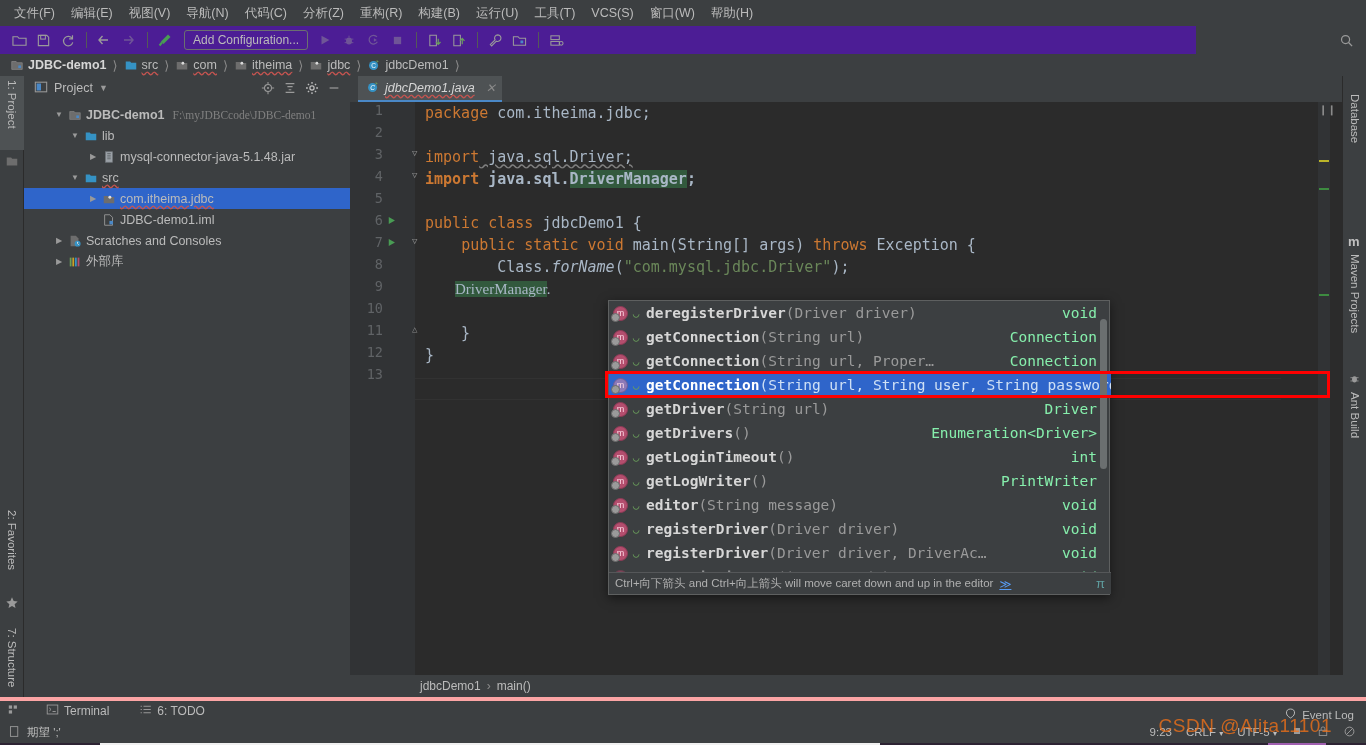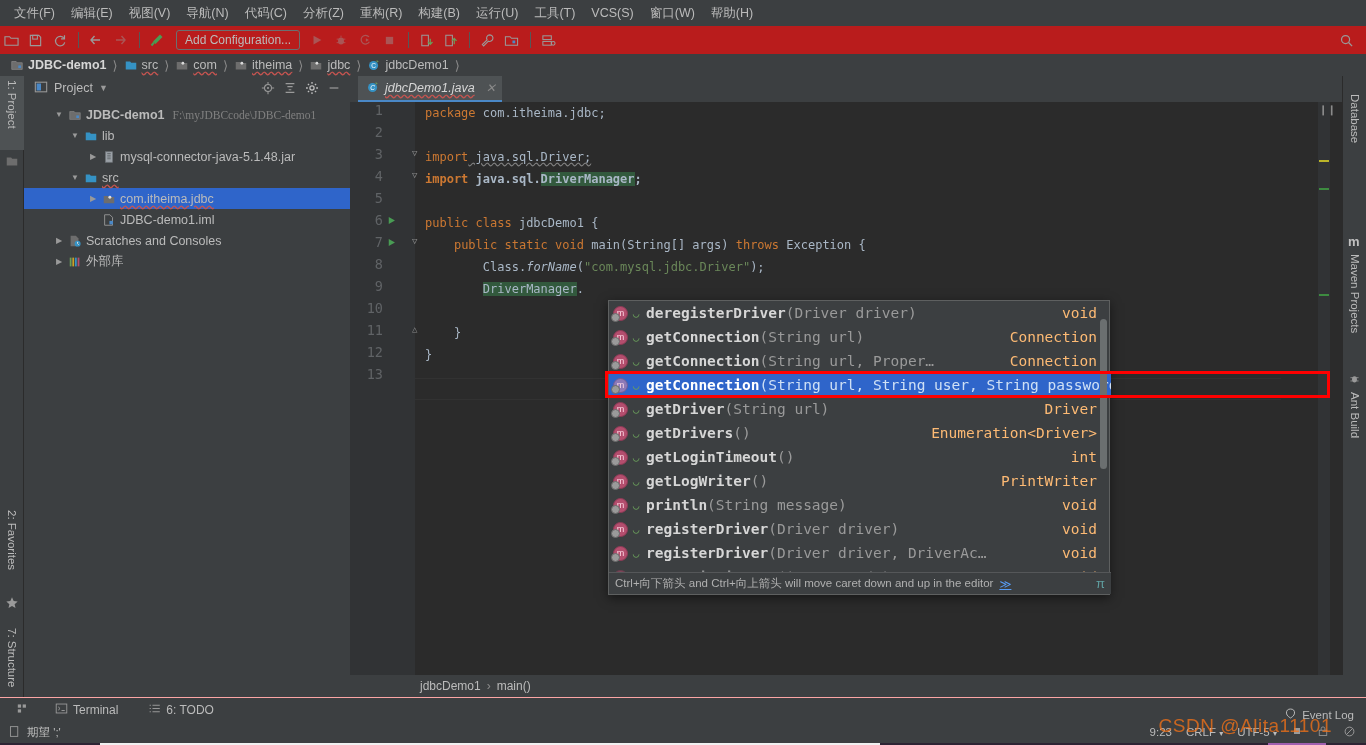--- a/index.html
+++ b/index.html
@@ -6,22 +6,22 @@
   html,body{ width:1366px; height:745px; overflow:hidden; background:#3c3f41;
     font-family:"Liberation Sans", sans-serif; -webkit-font-smoothing:antialiased; }
   body{ position:relative; color:#bbbbbb; font-size:12px; }
 
   
   #menubar{ position:absolute; left:0; top:0; width:1366px; height:26px; background:#3c3f41;
     display:flex; align-items:center; padding-left:6px; }
   #menubar .mi{ padding:3px 8px; font-size:12.5px; color:#bbbbbb; white-space:nowrap; }
 
   
-  #toolbar{ position:absolute; left:0; top:26px; width:1366px; height:28px; background:#b91c1c;
-    display:flex; align-items:center; }
+  #toolbar{ position:absolute; left:0; top:26px; width:1196px; height:28px; background:#4c1d95;
+    display:flex; align-items:center; padding-left:8px; }
   .tb{ width:22px; height:22px; display:flex; align-items:center; justify-content:center;
     margin-right:2px; border-radius:3px; color:#9a9a9a; }
   .tb.dim{ opacity:.45; }
   .tbsep{ width:1px; height:16px; background:#555859; margin:0 6px; }
   #runconfig{ height:20px; border:1px solid #6b6f70; border-radius:3px; padding:0 8px;
     display:flex; align-items:center; font-size:12px; color:#bbb; margin:0 6px; background:transparent; }
   #searchEverywhere{ position:absolute; right:10px; top:30px; width:20px; height:20px;
     display:flex; align-items:center; justify-content:center; color:#9a9a9a; }
 
   
@@ -65,21 +65,21 @@
   #tab1 .x{ margin-left:6px; color:#8a8a8a; font-size:12px; }
 
   #editor{ position:absolute; left:350px; top:102px; width:996px; height:573px; background:#2b2b2b; }
   #gutter{ position:absolute; left:0; top:0; width:65px; height:573px; background:#313335; }
   .lnum{ position:absolute; right:32px; font-size:13.5px; color:#606366;
     font-family:"DejaVu Sans Mono", monospace; }
   .rmark{ position:absolute; left:36px; width:11px; height:11px; }
   .fold{ position:absolute; left:62px; color:#888; font-size:9px;
     font-family:"DejaVu Sans Mono", monospace; }
   #codearea{ position:absolute; left:65px; top:0; width:931px; height:573px;
-    font-family:"DejaVu Sans Mono", monospace; font-size:12px; }
+    font-family:"DejaVu Sans Mono", monospace; font-size:15px; }
   .cl{ position:absolute; left:10px; white-space:pre; line-height:22px; }
   .kw{ color:#cc7832; } .str{ color:#6a8759; }
   .plain{ color:#a9b7c6; } .stat{ color:#a9b7c6; font-style:italic; } .hl{ background:#32593d; }
   #caretline{ position:absolute; left:0; top:276px; width:931px; height:22px;
     border-top:1px solid #323232; border-bottom:1px solid #323232; }
 
   
   #stripe{ position:absolute; left:1318px; top:102px; width:12px; height:573px; background:#313335; }
   .sm{ position:absolute; left:1px; width:10px; height:2px; }
 
@@ -96,21 +96,21 @@
     border:1px solid #8e3b56; position:relative; }
   .micon::after{ content:""; position:absolute; left:-3px; bottom:-2px; width:7px; height:7px;
     border-radius:50%; background:#9a9a9a; border:1px solid #6a6a6a; }
   .prow.sel .micon{ background:#8d7ab8; border-color:#6e5d96; }
   .lock{ width:12px; flex:none; display:flex; align-items:center; justify-content:center;
     color:#6a9f5b; font-size:11px; margin-right:4px; }
   .mname{ color:#d6d6d6; font-weight:bold; }
   .prow.sel .mname{ color:#ffffff; }
   .margs{ color:#9a9a9a; }
   .prow.sel .margs{ color:#cfe0f5; }
-  .mret{ position:absolute; right:14px; color:#fdba74; }
+  .mret{ position:absolute; right:14px; color:#86efac; }
   #pscroll{ position:absolute; right:2px; top:2px; width:7px; height:268px; background:#3c3f41; }
   #pthumb{ position:absolute; right:2px; top:18px; width:7px; height:150px;
     background:#6b6f70; border-radius:4px; }
   #phint{ position:absolute; left:0; bottom:0; width:502px; height:22px; background:#3c3f41;
     border-top:1px solid #555759; display:flex; align-items:center; padding:0 6px;
     font-size:11.5px; color:#b0b0b0; }
   #phint .more{ color:#589df6; text-decoration:underline; margin-left:6px; }
   #phint .pi{ margin-left:auto; color:#5f9ea0; font-size:13px; }
 
   
@@ -121,21 +121,21 @@
   #rightstrip{ position:absolute; left:1342px; top:76px; width:24px; height:621px; background:#3c3f41;
     border-left:1px solid #2b2b2b; }
   .rtab{ position:absolute; left:0; width:24px; writing-mode:vertical-rl;
     font-size:11.5px; color:#bbbbbb; display:flex; align-items:center; gap:5px; padding:4px 0; }
 
   
   #bcrumb{ position:absolute; left:350px; top:675px; width:996px; height:22px; background:#3c3f41;
     display:flex; align-items:center; padding-left:70px; font-size:12px; color:#bbbbbb; gap:6px; }
   #bcrumb .sep{ color:#8a8a8a; }
   #bottombar{ position:absolute; left:0; top:697px; width:1366px; height:24px; background:#3c3f41;
-    display:flex; align-items:center; padding-left:17px; gap:18px; border-top:1px solid #fca5a5; }
+    display:flex; align-items:center; padding-left:8px; gap:18px; border-top:4px solid #fca5a5; }
   .btab{ display:flex; align-items:center; gap:5px; font-size:12px; color:#bbbbbb; padding:2px 6px; }
   #statusbar{ position:absolute; left:0; top:721px; width:1366px; height:22px; background:#3c3f41;
     display:flex; align-items:center; padding-left:8px; gap:6px; font-size:11.5px; color:#bbbbbb; }
   #statusbar .right{ margin-left:auto; display:flex; align-items:center; gap:14px; padding-right:10px; }
   #eventlog{ position:absolute; right:12px; top:707px; display:flex; align-items:center; gap:5px;
     font-size:11.5px; color:#bbbbbb; }
   #watermark{ position:absolute; right:34px; top:715px; font-size:19px; color:#f97316;
     opacity:.75; letter-spacing:.5px; white-space:nowrap; }
   #taskbar{ position:absolute; left:0; top:743px; width:1366px; height:2px; background:#2d2333; }
   .tbseg{ position:absolute; top:0; height:2px; }
@@ -521,21 +521,21 @@
 
   <div id="codearea">
     <div class="cl" style="top:0px;"><span class="kw">package</span><span class="plain"> com.itheima.jdbc;</span></div>
     <div class="cl" style="top:22px;"></div>
     <div class="cl" style="top:44px;"><span class="kw">import</span><span class="plain" style="text-decoration:underline wavy #808080;"> java.sql.Driver;</span></div>
     <div class="cl" style="top:66px;font-weight:bold;"><span class="kw">import</span><span class="plain"> java.sql.</span><span class="plain hl">DriverManager</span><span class="plain">;</span></div>
     <div class="cl" style="top:88px;"></div>
     <div class="cl" style="top:110px;"><span class="kw">public class </span><span class="plain">jdbcDemo1 {</span></div>
     <div class="cl" style="top:132px;"><span class="plain">    </span><span class="kw">public static void </span><span class="plain">main(String[] args) </span><span class="kw">throws </span><span class="plain">Exception {</span></div>
     <div class="cl" style="top:154px;"><span class="plain">        Class.</span><span class="stat">forName</span><span class="plain">(</span><span class="str">"com.mysql.jdbc.Driver"</span><span class="plain">);</span></div>
-    <div class="cl" style="top:176px;"><span class="plain">        </span><span class="plain hl">DriverManager</span><span class="plain">.</span></div>
+    <div class="cl" style="top:176px;font-family:Liberation Serif, serif;"><span class="plain">        </span><span class="plain hl">DriverManager</span><span class="plain">.</span></div>
     <div class="cl" style="top:198px;"></div>
     <div class="cl" style="top:220px;"><span class="plain">    }</span></div>
     <div class="cl" style="top:242px;"><span class="plain">}</span></div>
     <div class="cl" style="top:264px;"></div>
   </div>
 </div>
 
 <div id="stripe">
   <div class="sm" style="top:58px;background:#bbb529;"></div>
   <div class="sm" style="top:86px;background:#3d8b40;"></div>
@@ -606,21 +606,21 @@
       <span class="micon">m</span>
       <span class="lock">◡</span>
       <span class="mname">getLogWriter</span>
       <span class="margs">()</span>
       <span class="mret">PrintWriter</span>
     </div>
 
     <div class="prow">
       <span class="micon">m</span>
       <span class="lock">◡</span>
-      <span class="mname">println</span>
+      <span class="mname">editor</span>
       <span class="margs">(String message)</span>
       <span class="mret">void</span>
     </div>
 
     <div class="prow">
       <span class="micon">m</span>
       <span class="lock">◡</span>
       <span class="mname">registerDriver</span>
       <span class="margs">(Driver driver)</span>
       <span class="mret">void</span>

